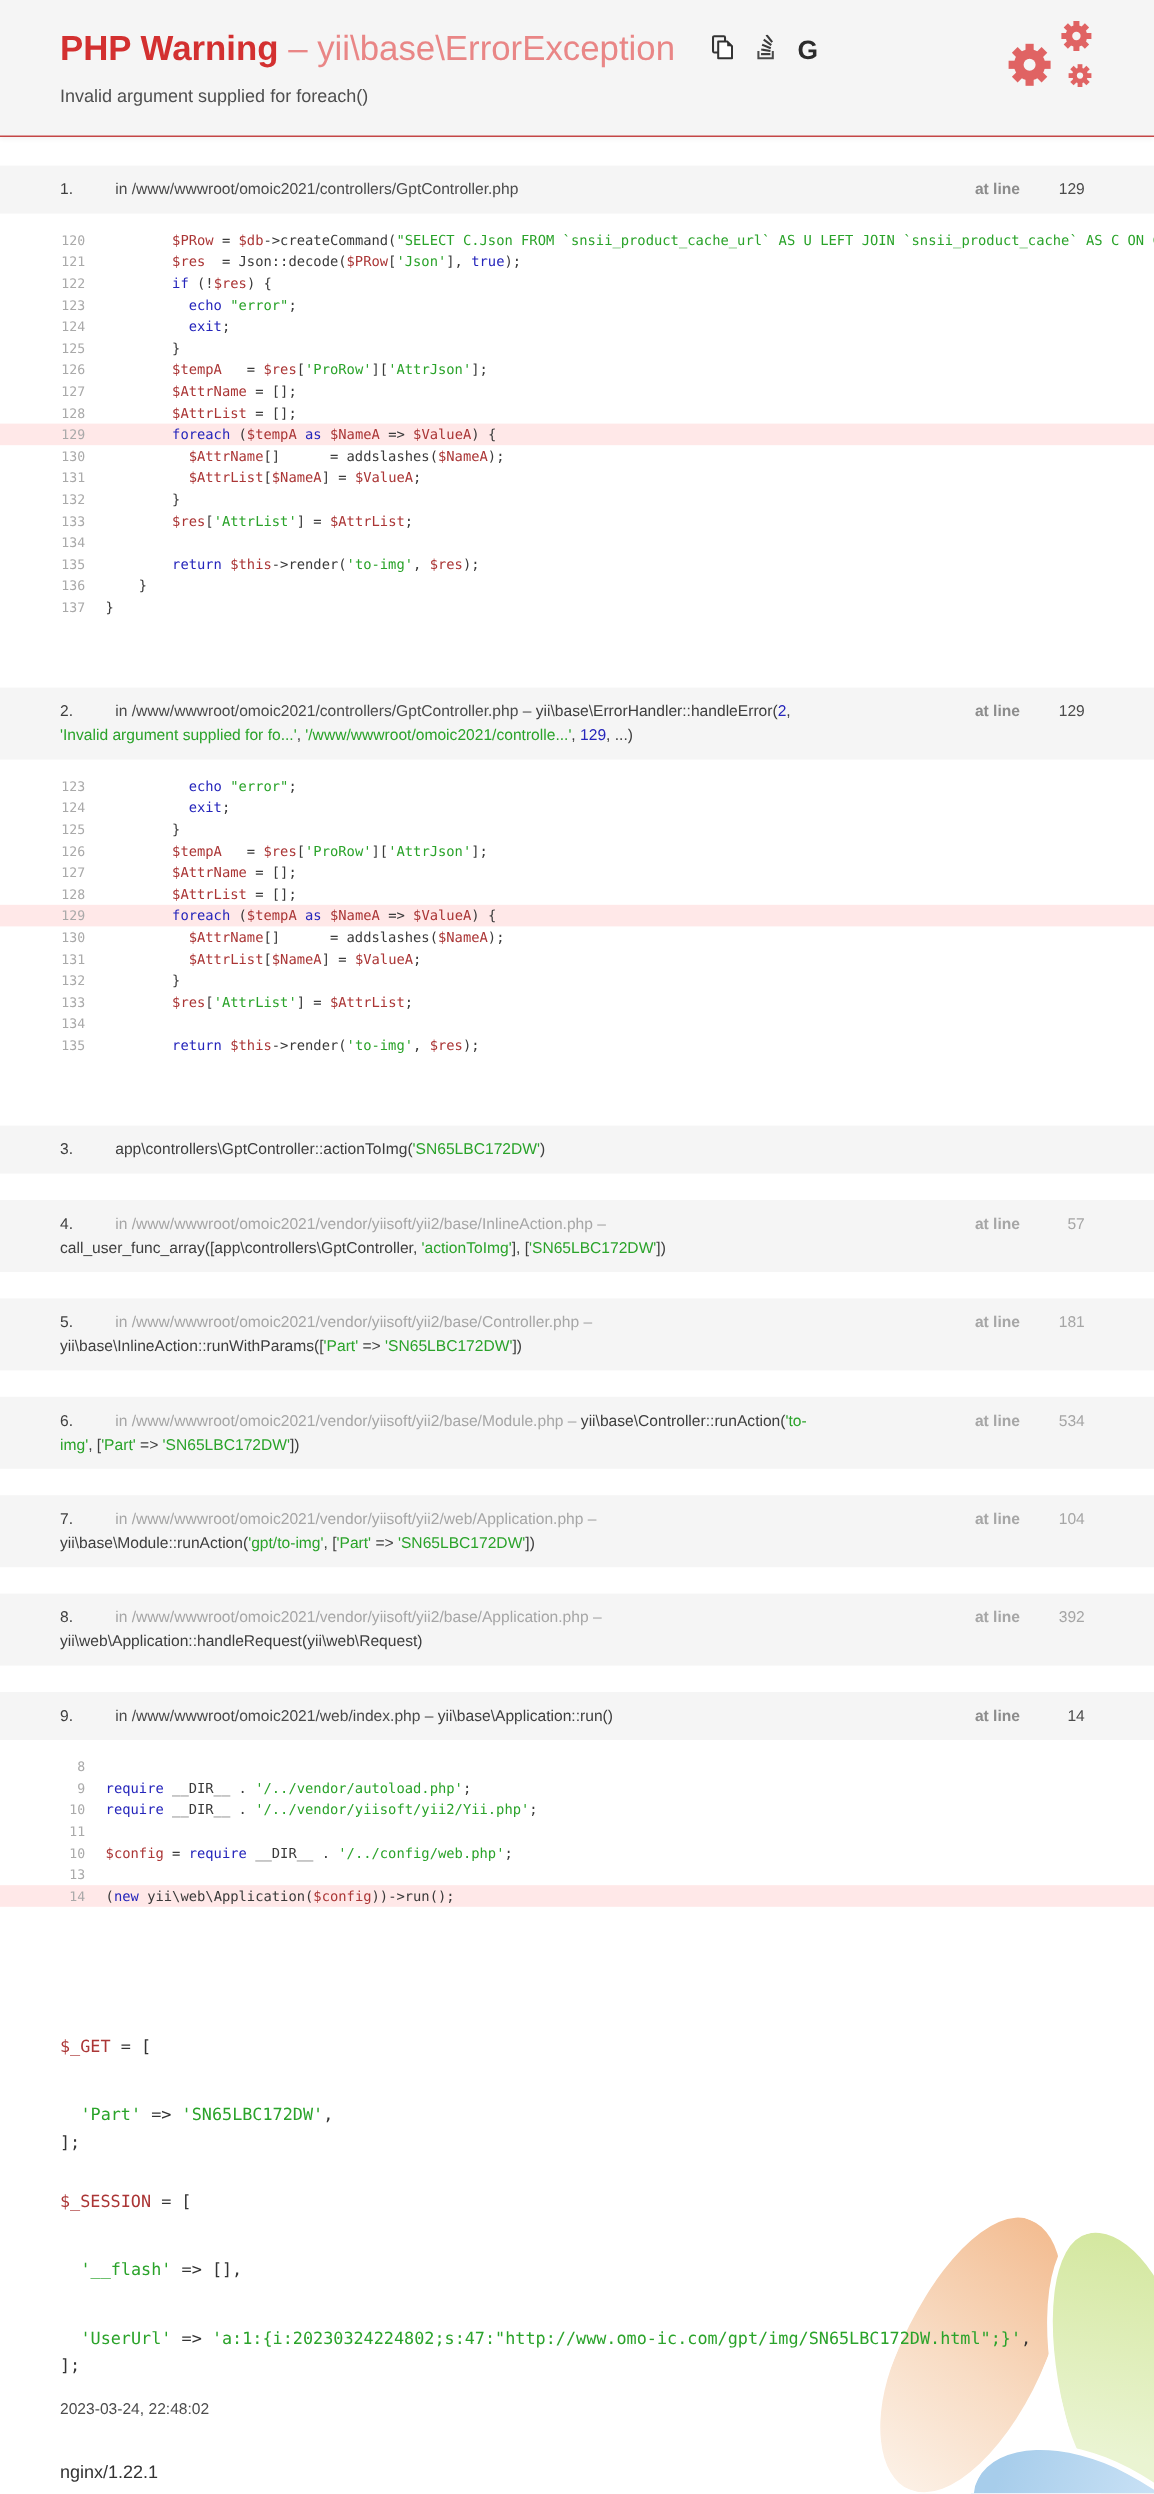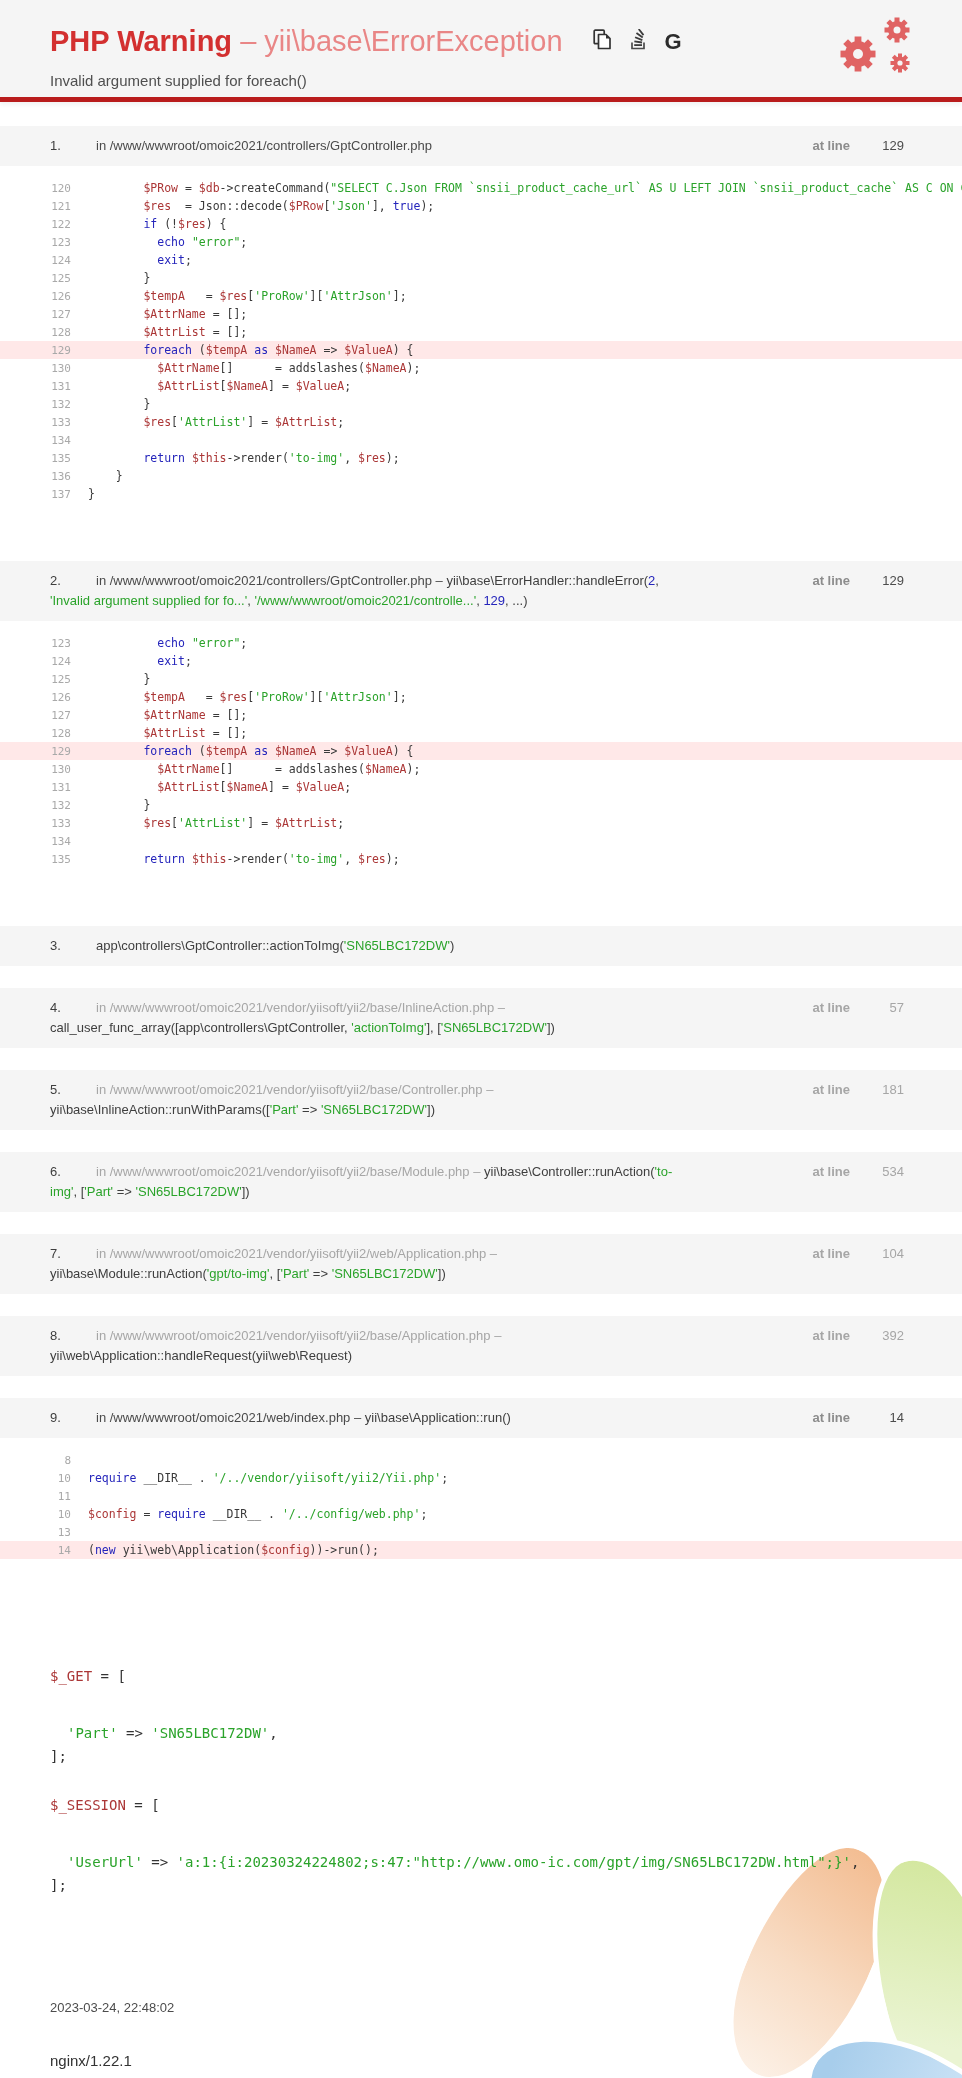--- a/index.html
+++ b/index.html
@@ -3,22 +3,22 @@
 <meta charset="utf-8">
 <style>
   * { box-sizing: border-box; }
   html, body { margin: 0; padding: 0; }
   body {
     width: 962px; height: 2078px; overflow: hidden; position: relative;
     background: #fff; font-family: "Liberation Sans", sans-serif; color: #3e3e3e;
   }
   
   .hdr {
-    background: #f5f5f5; padding: 25px 50px 8px; position: relative;
-    border-bottom: 5px solid #b91c1c; box-shadow: 0 3px 4px rgba(0,0,0,.05);
+    background: #f5f5f5; padding: 25px 50px 24px; position: relative;
+    border-bottom: 1px solid #b91c1c; box-shadow: 0 3px 4px rgba(0,0,0,.05);
   }
   .hdr-row { display: flex; align-items: center; }
   h1 { margin: 0; font-size: 29px; font-weight: bold; color: #d33030; }
   .t-sub { color: #e98686; font-weight: normal; }
   .hdr-icons { display: inline-flex; align-items: center; gap: 18px; margin-left: 30px; }
   .icon-link { display: inline-flex; align-items: center; text-decoration: none; cursor: pointer; }
   .g-letter { font-size: 22px; font-weight: bold; color: #2b2b2b; line-height: 1; }
   .gears { position: absolute; right: 40px; top: 16px; }
   .msg { margin: 14px 0 0; font-size: 15px; color: #4f4f4f; }
   
@@ -208,37 +208,39 @@
       <div class="frame vendor">
         <div class="frame-head"><span class="fnum">7.</span><span class="fbody"><span class="fpath">in /www/wwwroot/omoic2021/vendor/yiisoft/yii2/web/Application.php</span><span class="fdash"> – </span><span class="tk-p">yii\base\Module::runAction(</span><span class="tk-s">'gpt/to-img'</span><span class="tk-p">, [</span><span class="tk-s">'Part'</span><span class="tk-p"> =&gt; </span><span class="tk-s">'SN65LBC172DW'</span><span class="tk-p">])</span></span><span class="at-line"><span class="lbl">at line</span><span class="val">104</span></span></div>
       </div>
       <div class="frame vendor">
         <div class="frame-head"><span class="fnum">8.</span><span class="fbody"><span class="fpath">in /www/wwwroot/omoic2021/vendor/yiisoft/yii2/base/Application.php</span><span class="fdash"> – </span><span class="tk-p">yii\web\Application::handleRequest(yii\web\Request)</span></span><span class="at-line"><span class="lbl">at line</span><span class="val">392</span></span></div>
       </div>
       <div class="frame has-code">
         <div class="frame-head"><span class="fnum">9.</span><span class="fbody"><span class="fpath">in /www/wwwroot/omoic2021/web/index.php</span><span class="fdash"> – </span><span class="tk-p">yii\base\Application::run()</span></span><span class="at-line"><span class="lbl">at line</span><span class="val">14</span></span></div>
         <div class="code-block">
           <div class="code-line"><span class="lno">8</span><span class="ltxt"></span></div>
+          <div class="code-line"><span class="lno">9</span><span class="ltxt"><span class="tk-k">require</span><span class="tk-p"> __DIR__ . </span><span class="tk-s">'/../vendor/autoload.php'</span><span class="tk-p">;</span></span></div>
           <div class="code-line"><span class="lno">10</span><span class="ltxt"><span class="tk-k">require</span><span class="tk-p"> __DIR__ . </span><span class="tk-s">'/../vendor/yiisoft/yii2/Yii.php'</span><span class="tk-p">;</span></span></div>
           <div class="code-line"><span class="lno">11</span><span class="ltxt"></span></div>
           <div class="code-line"><span class="lno">10</span><span class="ltxt"><span class="tk-v">$config</span><span class="tk-p"> = </span><span class="tk-k">require</span><span class="tk-p"> __DIR__ . </span><span class="tk-s">'/../config/web.php'</span><span class="tk-p">;</span></span></div>
           <div class="code-line"><span class="lno">13</span><span class="ltxt"></span></div>
           <div class="code-line hl"><span class="lno">14</span><span class="ltxt"><span class="tk-p">(</span><span class="tk-k">new</span><span class="tk-p"> yii\web\Application(</span><span class="tk-v">$config</span><span class="tk-p">))-&gt;run();</span></span></div>
         </div>
       </div>
     </main>
 
   <section class="request">
       <div class="req-block">
         <div class="req-line"><span class="tk-v">$_GET</span><span class="tk-p"> = [</span></div>
         <div class="req-line ind"><span class="tk-s">'Part'</span><span class="tk-p"> =&gt; </span><span class="tk-s">'SN65LBC172DW'</span><span class="tk-p">,</span></div>
         <div class="req-line"><span class="tk-p">];</span></div>
       </div>
       <div class="req-block">
         <div class="req-line"><span class="tk-v">$_SESSION</span><span class="tk-p"> = [</span></div>
+        <div class="req-line ind"><span class="tk-s">'__flash'</span><span class="tk-p"> =&gt; [],</span></div>
         <div class="req-line ind"><span class="tk-s">'UserUrl'</span><span class="tk-p"> =&gt; </span><span class="tk-s">'a:1:{i:20230324224802;s:47:"http://www.omo-ic.com/gpt/img/SN65LBC172DW.html";}'</span><span class="tk-p">,</span></div>
         <div class="req-line"><span class="tk-p">];</span></div>
       </div>
     </section>
 
   <footer class="footer">
     <div class="time">2023-03-24, 22:48:02</div>
     <div class="server">nginx/1.22.1</div>
     <div class="fw">Yii Framework/2.0.43</div>
   </footer>

